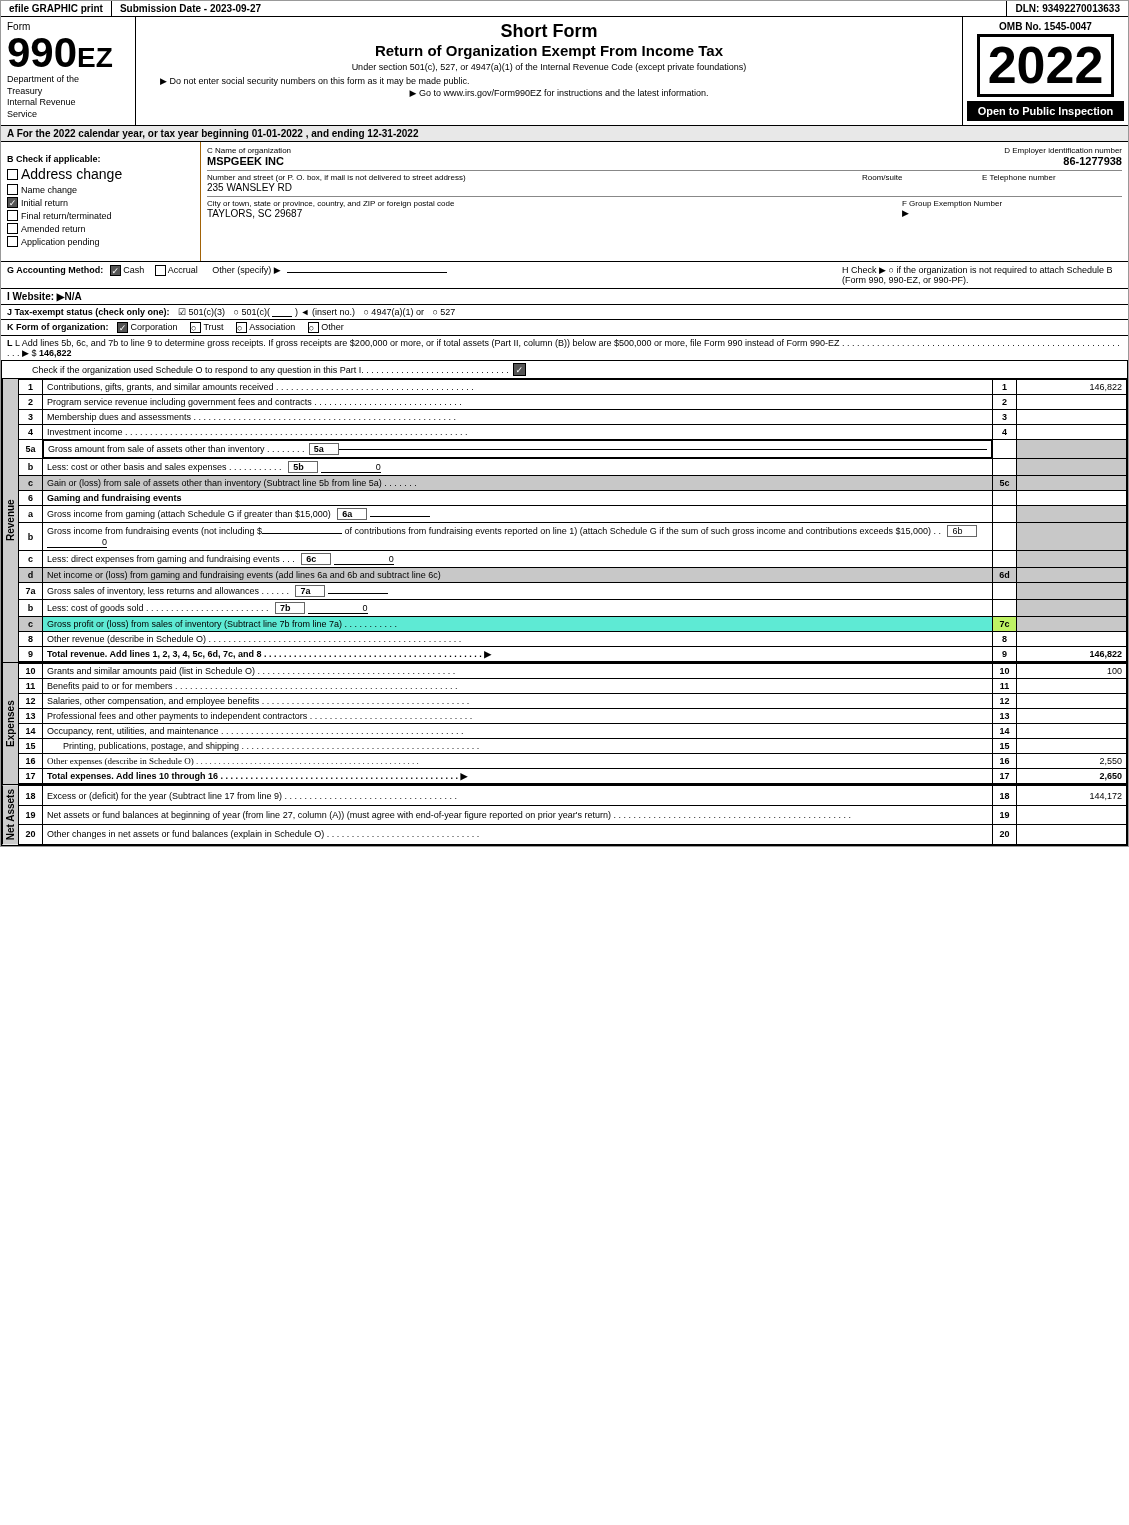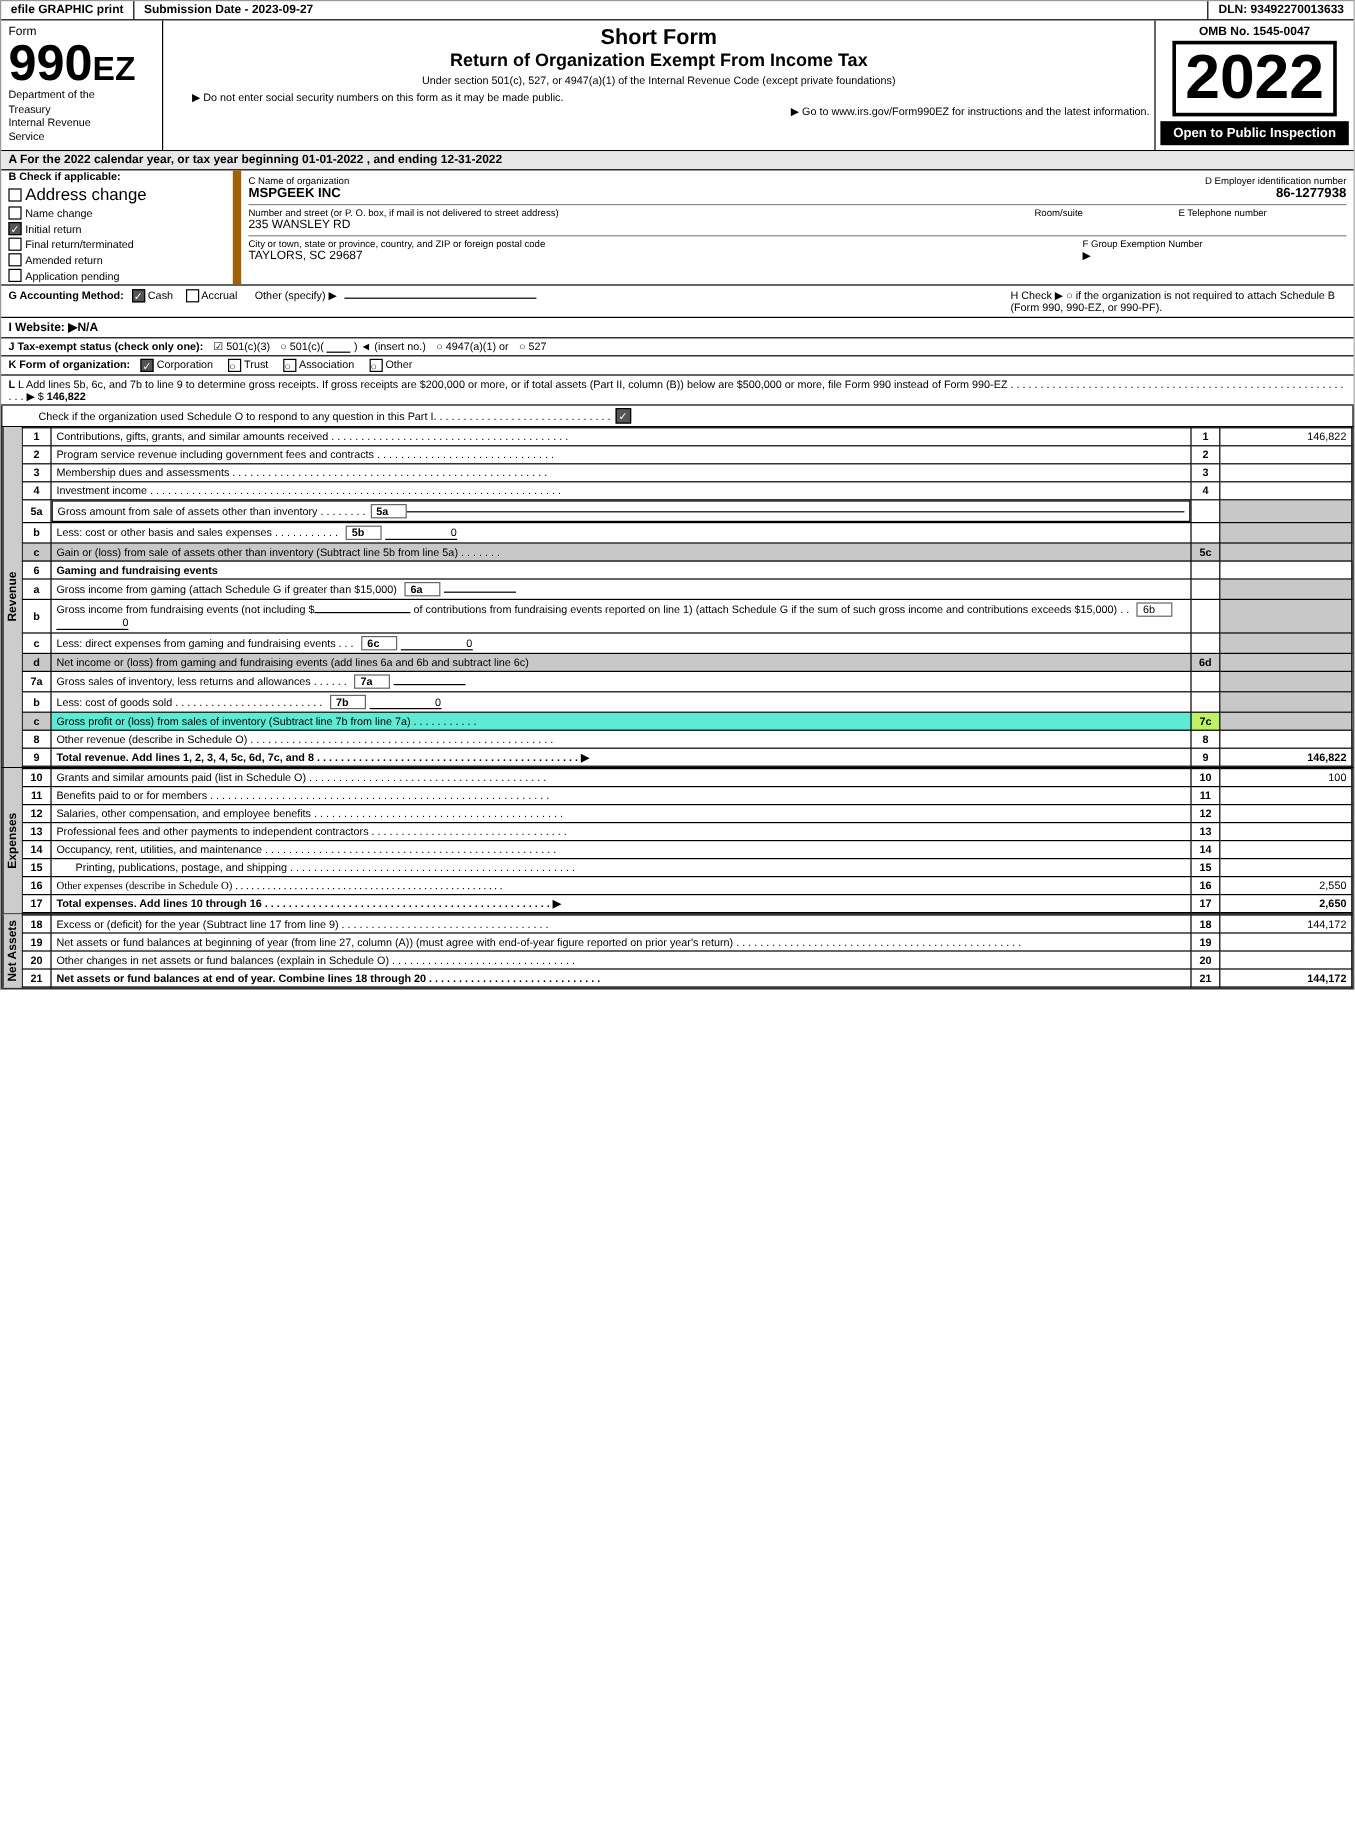--- a/index.html
+++ b/index.html
@@ -29,35 +29,35 @@
         <span>Internal Revenue</span><br>
         <span>Service</span>
       </div>
     </div>
 
     <div style="flex:1; text-align:center; padding:4px; border-right:1px solid #000;">
       <div style="font-size:18px; font-weight:bold;">Short Form</div>
       <div style="font-size:15px; font-weight:bold;">Return of Organization Exempt From Income Tax</div>
       <div style="font-size:9px; margin-top:3px;">Under section 501(c), 527, or 4947(a)(1) of the Internal Revenue Code (except private foundations)</div>
       <div style="font-size:9px; margin-top:4px; text-align:left; padding-left:20px;">▶ Do not enter social security numbers on this form as it may be made public.</div>
-      <div style="font-size:9px; margin-top:2px; text-align:right; padding-left:20px;">▶ Go to www.irs.gov/Form990EZ for instructions and the latest information.</div>
+      <div style="font-size:9px; margin-top:2px; text-align:center; padding-left:20px;">▶ Go to www.irs.gov/Form990EZ for instructions and the latest information.</div>
     </div>
 
     <div style="width:165px; padding:4px; text-align:center;">
       <div style="font-size:10px; font-weight:bold;">OMB No. 1545-0047</div>
       <div style="font-size:52px; font-weight:bold; border:3px solid #000; display:inline-block; padding:0 8px; line-height:1.1; margin-top:2px;">2022</div>
       <div style="background:#000; color:#fff; font-weight:bold; font-size:11px; padding:4px 6px; margin-top:4px; text-align:center;">Open to Public Inspection</div>
     </div>
   </div>
 
   <div style="background:#e8e8e8; border-bottom:1px solid #000; padding:2px 6px; font-size:10px; font-weight:bold;">A For the 2022 calendar year, or tax year beginning 01-01-2022 , and ending 12-31-2022</div>
 
   <div style="display:flex; border-bottom:1px solid #000;">
 
-    <div style="width:200px; border-right:7px solid #a16207; padding:0 6px;">
+    <div style="width:200px; border-right:1px solid #a16207; padding:12px 6px;">
       <div style="font-size:9px; font-weight:bold; margin-bottom:2px;">B Check if applicable:</div>
       <div style="display:flex; align-items:center; margin:2px 0; font-size:14px;">
         <span style="width:11px; height:11px; border:1px solid #000; display:inline-block; margin-right:3px;"></span>
         <span>Address change</span>
       </div>
       <div style="display:flex; align-items:center; margin:2px 0; font-size:9px;">
         <span style="width:11px; height:11px; border:1px solid #000; display:inline-block; margin-right:3px;"></span>
         <span>Name change</span>
       </div>
       <div style="display:flex; align-items:center; margin:2px 0; font-size:9px;">
@@ -392,24 +392,18 @@
         <td style="border:1px solid #000; padding:2px 4px;">Net assets or fund balances at beginning of year (from line 27, column (A)) (must agree with end-of-year figure reported on prior year's return) . . . . . . . . . . . . . . . . . . . . . . . . . . . . . . . . . . . . . . . . . . . . . . . .</td>
         <td style="width:24px; text-align:center; font-weight:bold; border:1px solid #000; padding:2px 3px;">19</td>
         <td style="width:110px; text-align:right; border:1px solid #000; padding:2px 4px;"></td>
       </tr>
       <tr>
         <td style="width:24px; text-align:center; font-weight:bold; border:1px solid #000; padding:2px 3px;">20</td>
         <td style="border:1px solid #000; padding:2px 4px;">Other changes in net assets or fund balances (explain in Schedule O) . . . . . . . . . . . . . . . . . . . . . . . . . . . . . . .</td>
         <td style="width:24px; text-align:center; font-weight:bold; border:1px solid #000; padding:2px 3px;">20</td>
         <td style="width:110px; text-align:right; border:1px solid #000; padding:2px 4px;"></td>
       </tr>
-      <tr>
-        <td style="width:24px; text-align:center; font-weight:bold; border:1px solid #000; padding:2px 3px;">21</td>
-        <td style="border:1px solid #000; padding:2px 4px; font-weight:bold;"><strong>Net assets or fund balances at end of year.</strong> Combine lines 18 through 20 . . . . . . . . . . . . . . . . . . . . . . . . . . . . .</td>
-        <td style="width:24px; text-align:center; font-weight:bold; border:1px solid #000; padding:2px 3px;">21</td>
-        <td style="width:110px; text-align:right; border:1px solid #000; padding:2px 4px; font-weight:bold;">144,172</td>
-      </tr>
     </tbody>
       </table>
   </div>
 
 
 </div>
 
 </body></html>

